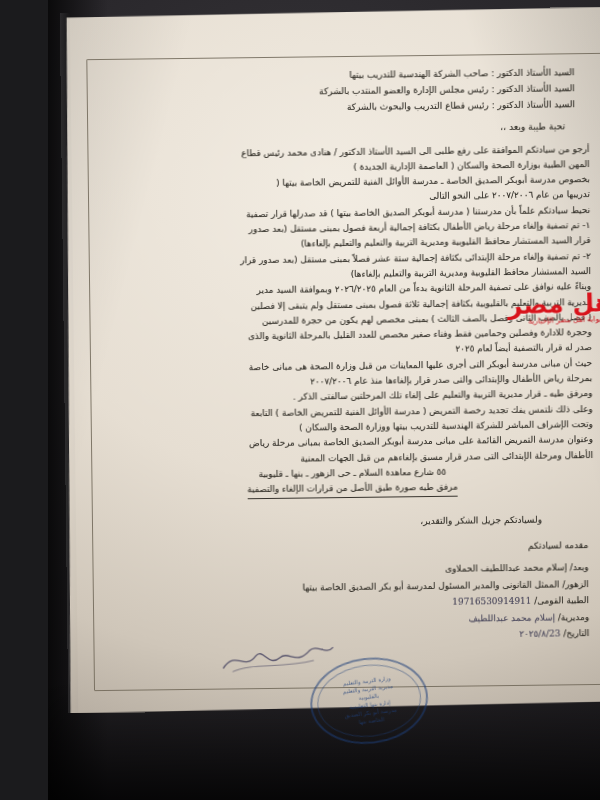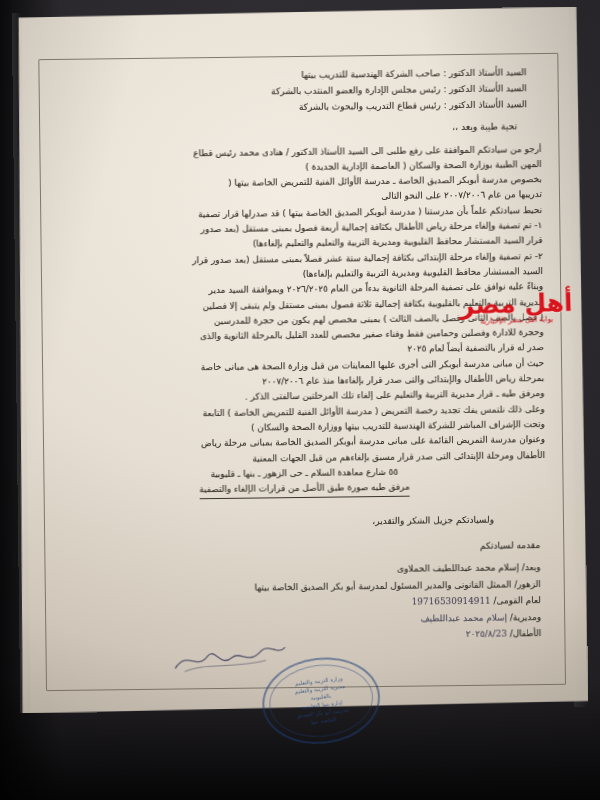--- a/index.html
+++ b/index.html
@@ -10,21 +10,21 @@
   }
   body {
     width: 600px;
     height: 800px;
     overflow: hidden;
     font-family: "DejaVu Sans", sans-serif;
   }
 
   #scene {
     position: relative;
-    width: 600px;
+    width: 552px;
     height: 800px;
     background: #86efac;
     overflow: hidden;
   }
 
   
   .desk-grad {
     position: absolute;
     inset: 0;
     background:
@@ -260,27 +260,27 @@
         <div class="line" style="margin-top:10px;">مقدمه لسيادتكم</div>
 
         <div class="fields">
           <div class="line">
             <span>وبعد</span><span>/ </span><span>إسلام محمد عبداللطيف الحملاوى</span>
           </div>
           <div class="line">
             <span>الزهور</span><span>/ </span><span>الممثل القانونى والمدير المسئول لمدرسة أبو بكر الصديق الخاصة بيتها</span>
           </div>
           <div class="line">
-            <span>لعام القومى</span><span>/ </span><span class="hand">19716530914911</span>
+            <span>الطبية القومى</span><span>/ </span><span class="hand">19716530914911</span>
           </div>
           <div class="line">
             <span>ومديرية</span><span>/ </span><span class="hand">إسلام محمد عبداللطيف</span>
           </div>
           <div class="line">
-            <span>الأطفال</span><span>/ </span><span class="hand">٢٠٢٥/٨/23</span>
+            <span>التاريخ</span><span>/ </span><span class="hand">٢٠٢٥/٨/23</span>
           </div>
         </div>
       </div>
 
     </div>
 
     <div id="watermark">
       <div class="wm-main">أهل مصر</div>
       <div class="wm-sub">بوابة أهل مصر الإخبارية</div>
     </div>

